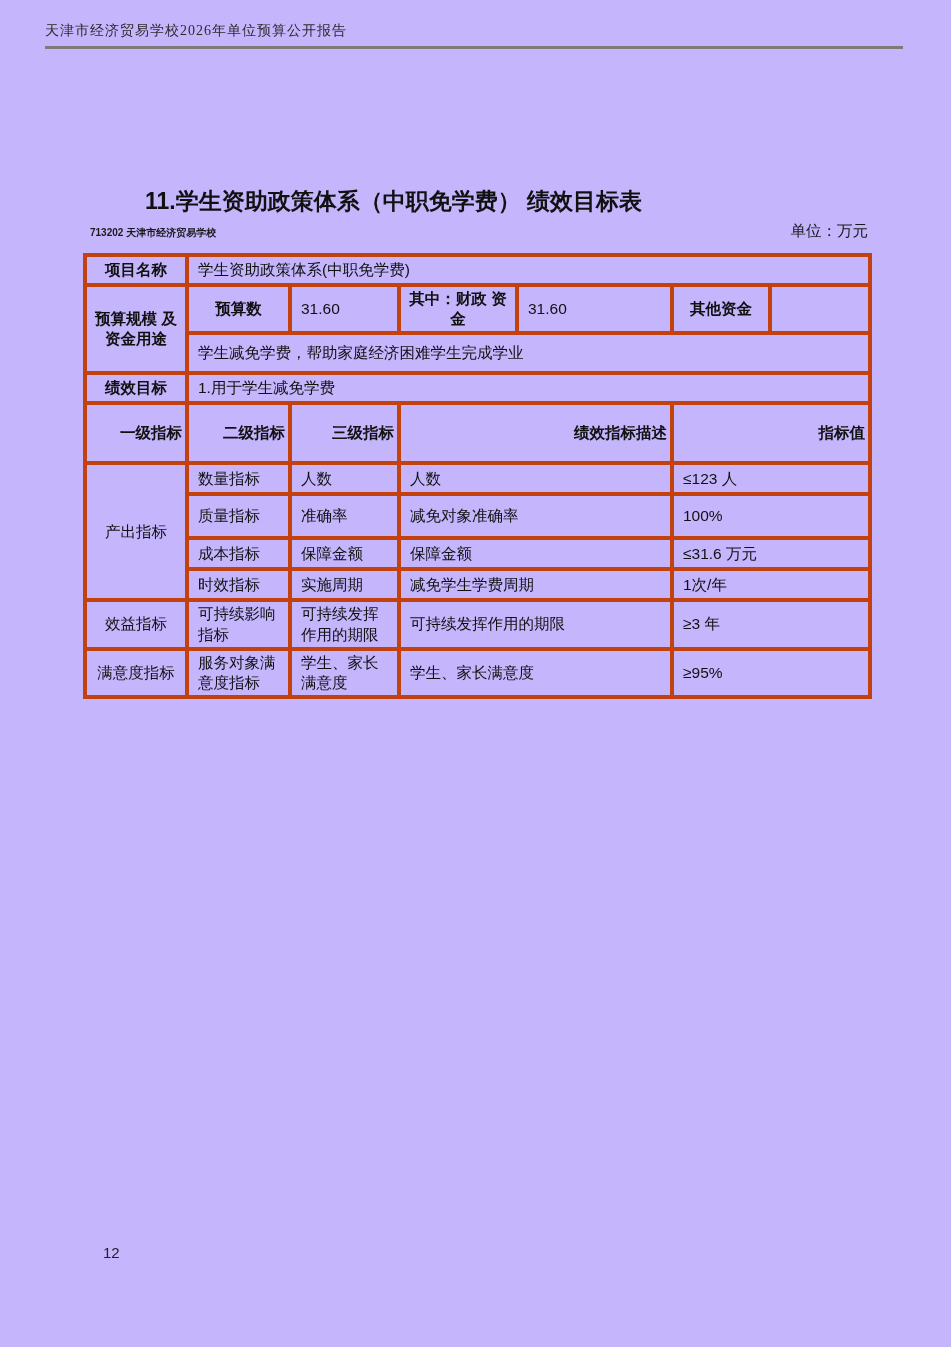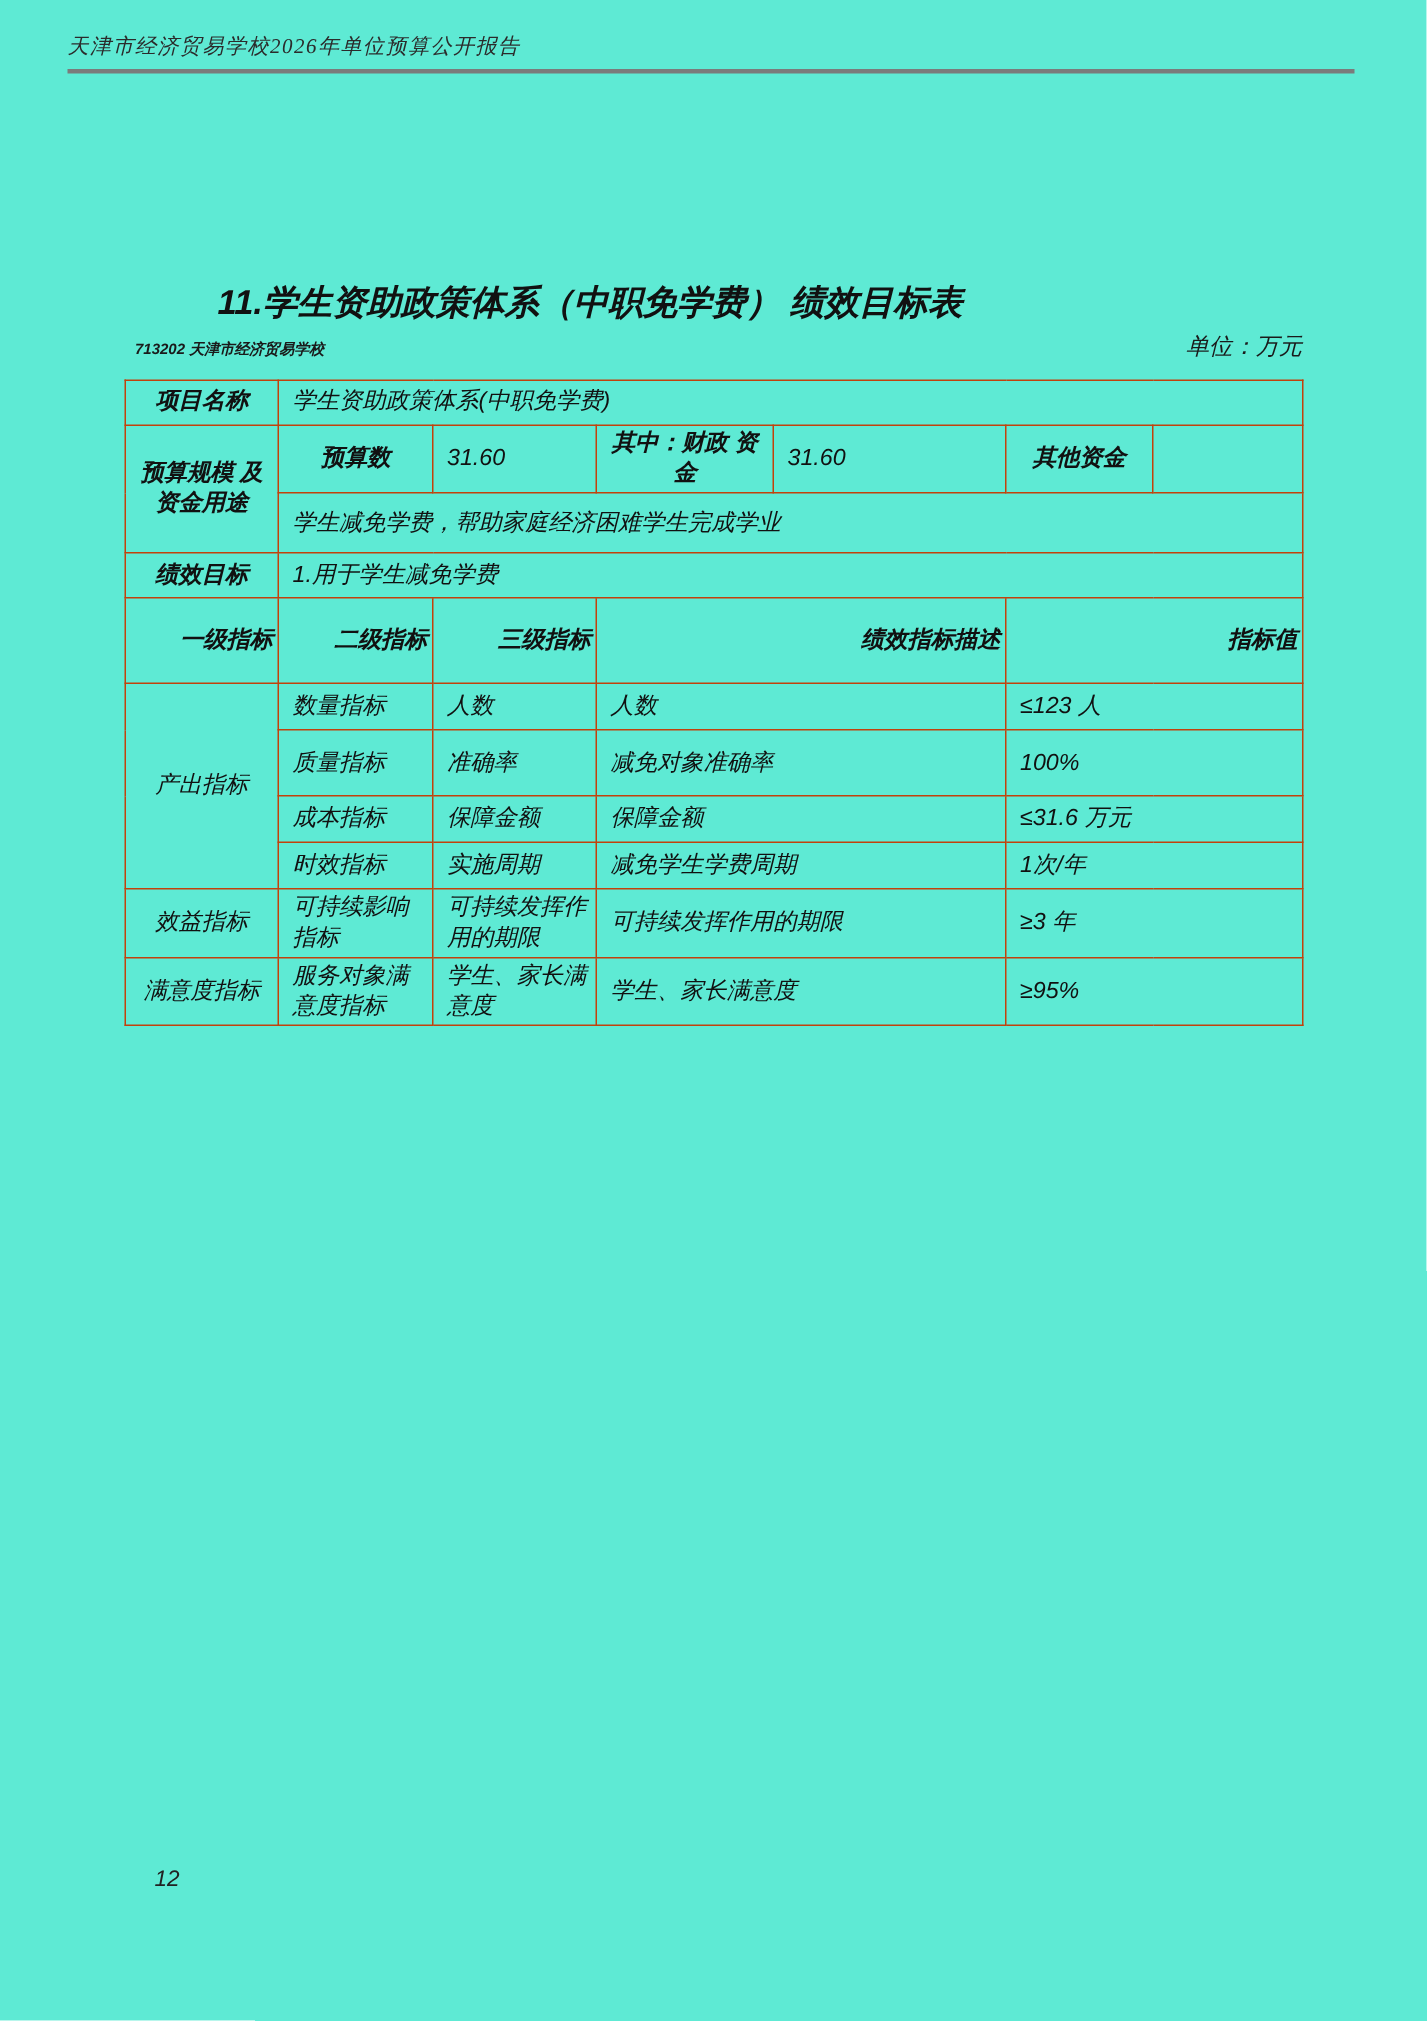--- a/index.html
+++ b/index.html
@@ -4,21 +4,21 @@
 <style>
   * { margin: 0; padding: 0; box-sizing: border-box; }
   html, body {
     width: 951px; height: 1347px;
     background: #ffffff;
     font-family: "Liberation Sans", "DejaVu Sans", sans-serif;
     color: #1a1a1a;
     position: relative;
     overflow: hidden;
   }
-  .page { position: relative; width: 951px; height: 1347px; background: #5eead4; font-style: italic; }
+  .page { position: relative; width: 951px; height: 1347px; background: #c4b5fd; }
 
   .doc-header {
     position: absolute; left: 45px; top: 22px;
     font-family: "Liberation Serif", "DejaVu Serif", serif;
     font-size: 14px; color: #2b2b2b;
     letter-spacing: 1px;
     white-space: nowrap;
   }
   .doc-header-rule {
     position: absolute; left: 45px; top: 46px;
@@ -40,21 +40,21 @@
 
   table.main-table {
     position: absolute; left: 83px; top: 253px;
     width: 785px;
     border-collapse: collapse;
     table-layout: fixed;
     font-size: 15.5px;
     color: #111;
   }
   .main-table td, .main-table th {
-    border: 1px solid #c2410c;
+    border: 4px solid #c2410c;
     vertical-align: middle;
     line-height: 1.3;
     overflow: hidden;
   }
   .c-center { text-align: center; padding: 2px 3px; }
   .c-left   { text-align: left; padding: 2px 6px 2px 9px; }
   .bold     { font-weight: 700; }
   .main-table th { font-weight: 700; text-align: right; padding: 18px 3px; }
 
   .pagenum {

